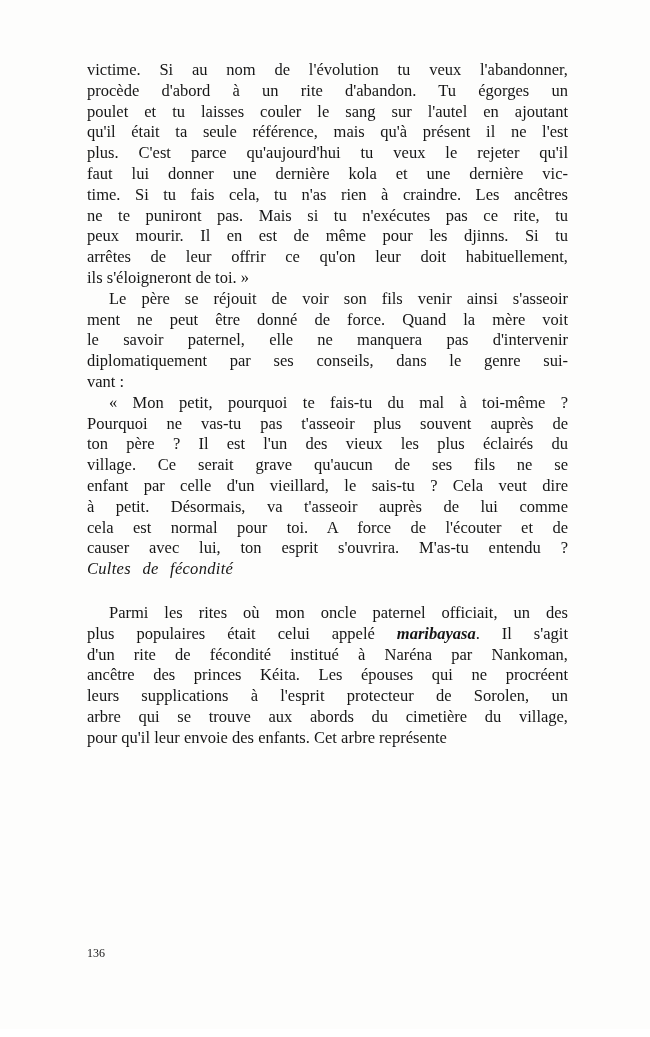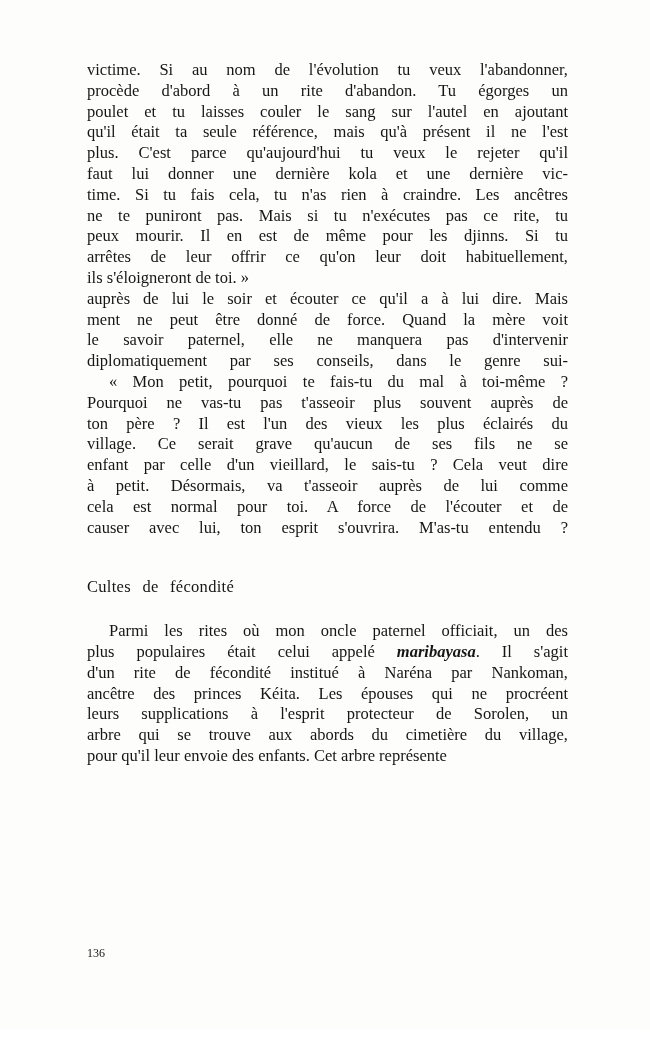--- a/index.html
+++ b/index.html
@@ -26,21 +26,21 @@
   }
   .paragraph { margin: 0; }
   .line {
     text-align: justify;
     text-align-last: justify;
     white-space: normal;
   }
   .line.last { text-align-last: left; }
   .line.indent { text-indent: 22px; }
   .heading {
-    margin-top: 39px;
+    font-style: italic;
     margin-bottom: 23px;
     word-spacing: 7px;
     letter-spacing: 0.3px;
   }
   .em { font-style: italic; font-weight: bold; }
   .page-number {
     position: absolute;
     left: 87px;
     top: 942px;
     font-size: 12px;
@@ -59,24 +59,25 @@
         <div class="line">qu'il était ta seule référence, mais qu'à présent il ne l'est</div>
         <div class="line">plus. C'est parce qu'aujourd'hui tu veux le rejeter qu'il</div>
         <div class="line">faut lui donner une dernière kola et une dernière vic-</div>
         <div class="line">time. Si tu fais cela, tu n'as rien à craindre. Les ancêtres</div>
         <div class="line">ne te puniront pas. Mais si tu n'exécutes pas ce rite, tu</div>
         <div class="line">peux mourir. Il en est de même pour les djinns. Si tu</div>
         <div class="line">arrêtes de leur offrir ce qu'on leur doit habituellement,</div>
         <div class="line last">ils s'éloigneront de toi. »</div>
       </div>
       <div class="paragraph">
-        <div class="line">auprès de lui le soir et écouter ce qu'il a à lui dire. Mais</div>
+        <div class="line indent">Le père se réjouit de voir son fils venir ainsi s'asseoir</div>
         <div class="line">ment ne peut être donné de force. Quand la mère voit</div>
         <div class="line">le savoir paternel, elle ne manquera pas d'intervenir</div>
         <div class="line">diplomatiquement par ses conseils, dans le genre sui-</div>
+        <div class="line last">vant :</div>
       </div>
       <div class="paragraph">
         <div class="line indent">« Mon petit, pourquoi te fais-tu du mal à toi-même ?</div>
         <div class="line">Pourquoi ne vas-tu pas t'asseoir plus souvent auprès de</div>
         <div class="line">ton père ? Il est l'un des vieux les plus éclairés du</div>
         <div class="line">village. Ce serait grave qu'aucun de ses fils ne se</div>
         <div class="line">enfant par celle d'un vieillard, le sais-tu ? Cela veut dire</div>
         <div class="line">à petit. Désormais, va t'asseoir auprès de lui comme</div>
         <div class="line">cela est normal pour toi. A force de l'écouter et de</div>
         <div class="line">causer avec lui, ton esprit s'ouvrira. M'as-tu entendu ?</div>

